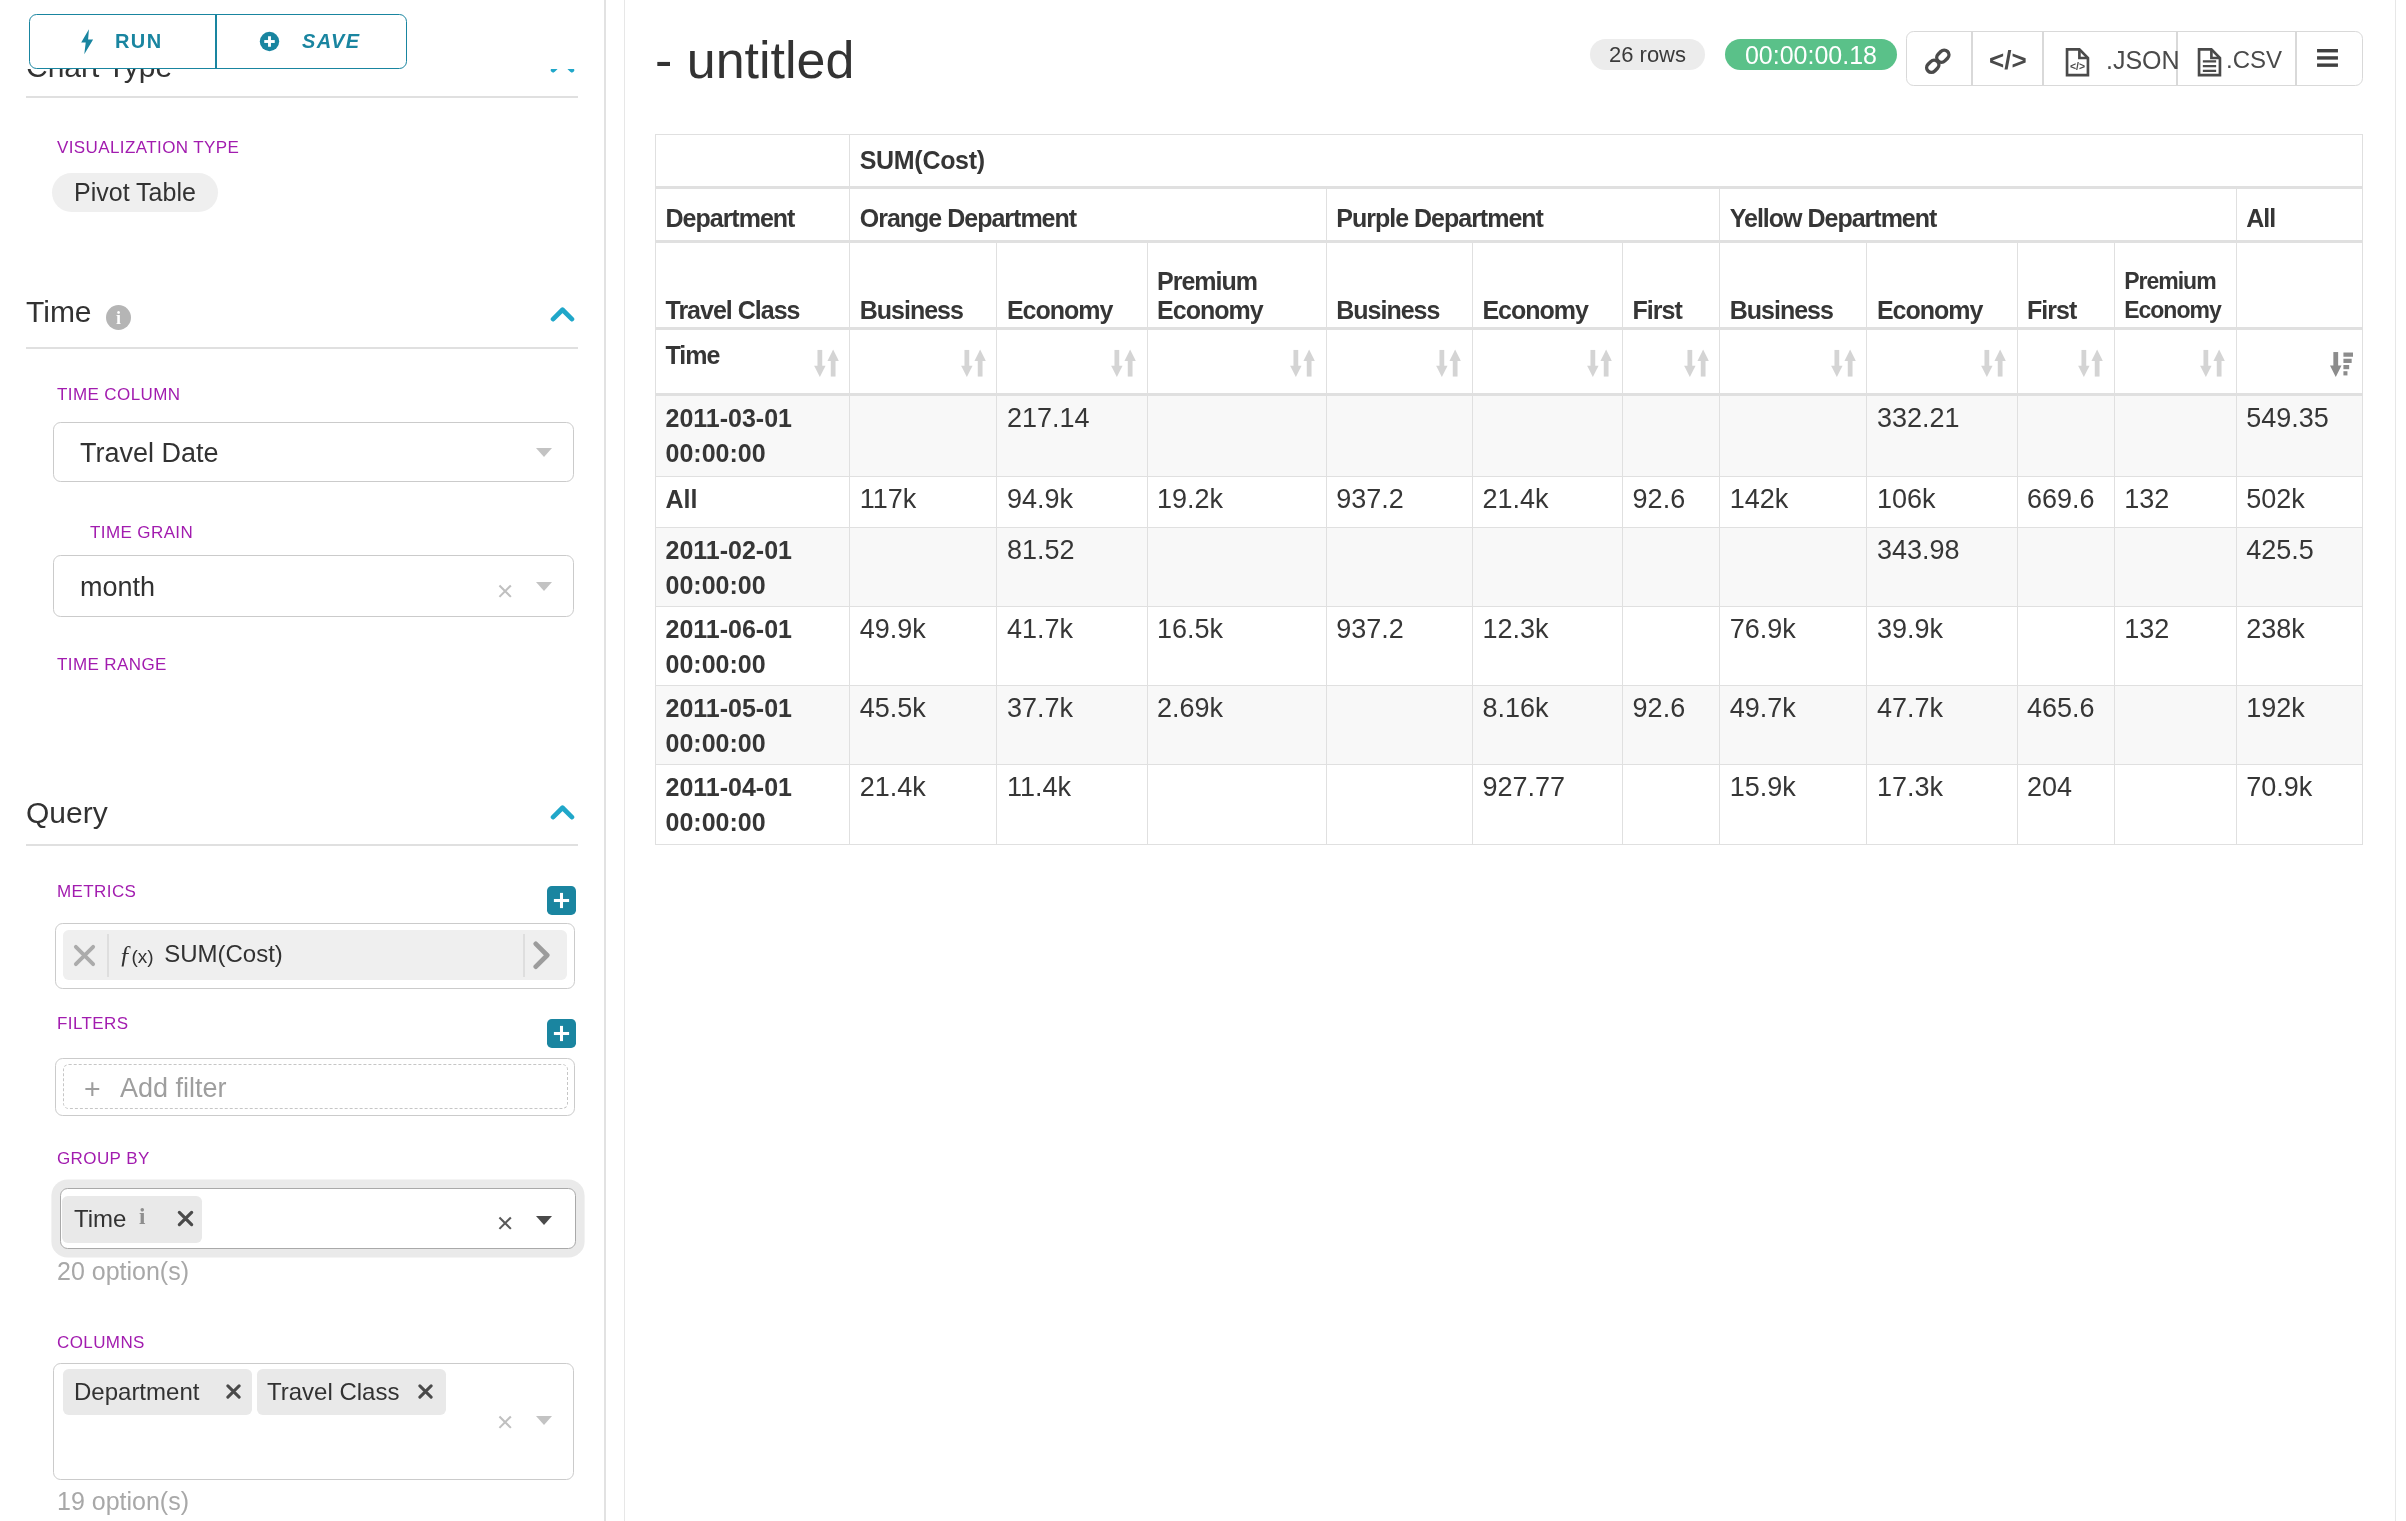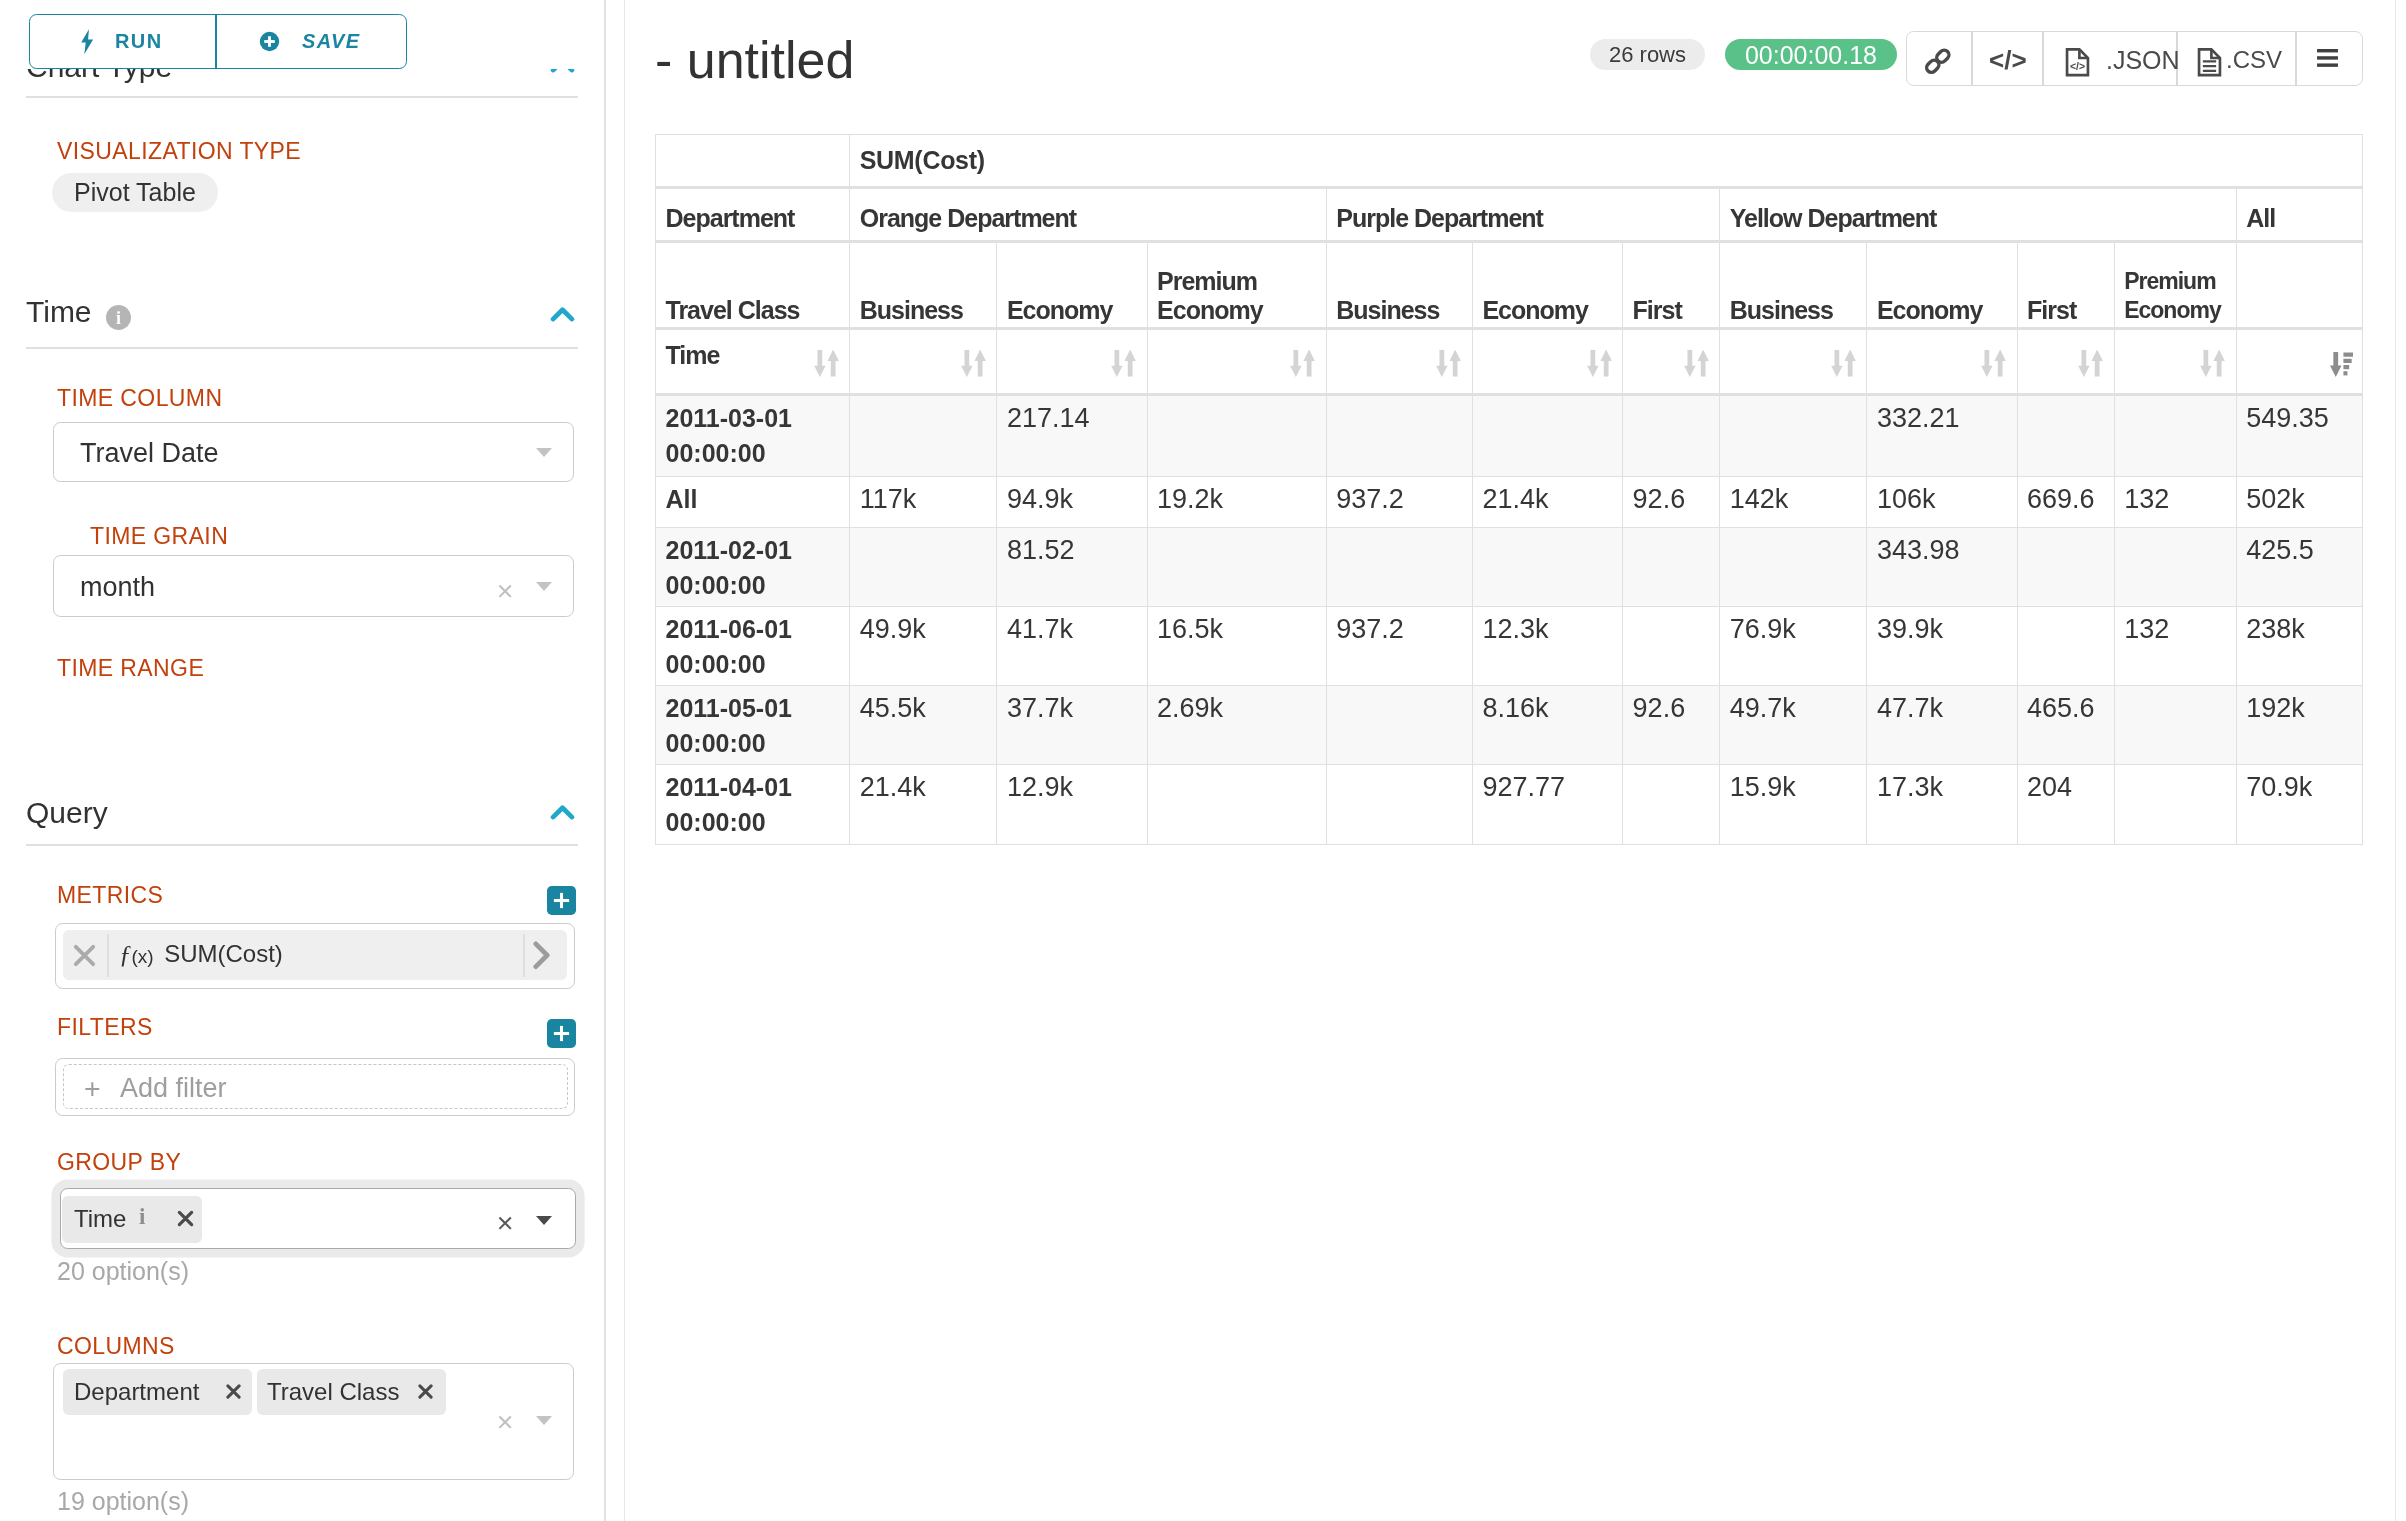--- a/index.html
+++ b/index.html
@@ -1,21 +1,21 @@
 <!DOCTYPE html>
 <html style="font-size:15px"><head>
 <meta charset="utf-8">
 <style>
 * { margin:0; padding:0; box-sizing:border-box; }
 html,body { width:2406px; height:1522px; background:#fff; font-family:"Liberation Sans", sans-serif; color:#323232; overflow:hidden; }
 .abs { position:absolute; }
 
 #sidebar { position:absolute; left:0; top:0; width:606px; height:1522px; background:#fff; }
 #vdiv { position:absolute; left:604px; top:0; width:1.9px; height:1522px; background:#e2e2e2; }
-.label { position:absolute; font-size:23px; color:#c2410c; letter-spacing:0.4px; }
+.label { position:absolute; font-size:17px; color:#a21caf; letter-spacing:0.4px; }
 .sechdr { position:absolute; font-size:30px; color:#323232; font-weight:500; }
 .secdiv { position:absolute; left:26px; width:552px; height:1.9px; background:#e0e0e0; }
 .selbox { position:absolute; left:53px; width:521px; border:1.9px solid #cbcbcb; border-radius:7.6px; background:#fff; }
 .seltext { position:absolute; font-size:27px; color:#323232; }
 .caret { position:absolute; width:0; height:0; border-left:8px solid transparent; border-right:8px solid transparent; border-top:9px solid #c3c3c3; }
 .xicon { position:absolute; }
 .pill { position:absolute; background:#efefef; border-radius:20px; color:#323232; }
 .plusbtn { position:absolute; width:28.5px; height:28.5px; background:#1a85a0; border-radius:4.8px; }
 .plusbtn svg { position:absolute; left:4.8px; top:4.8px; }
 .optiontxt { position:absolute; font-size:25px; color:#a8a8a8; }
@@ -441,21 +441,21 @@
           <td>92.6</td>
           <td>49.7k</td>
           <td>47.7k</td>
           <td>465.6</td>
           <td></td>
           <td>192k</td>
         </tr>
 <tr class="dr r10">
           <th class="bl">2011-04-01 00:00:00</th>
           <td>21.4k</td>
-          <td>12.9k</td>
+          <td>11.4k</td>
           <td></td>
           <td></td>
           <td>927.77</td>
           <td></td>
           <td>15.9k</td>
           <td>17.3k</td>
           <td>204</td>
           <td></td>
           <td>70.9k</td>
         </tr>

